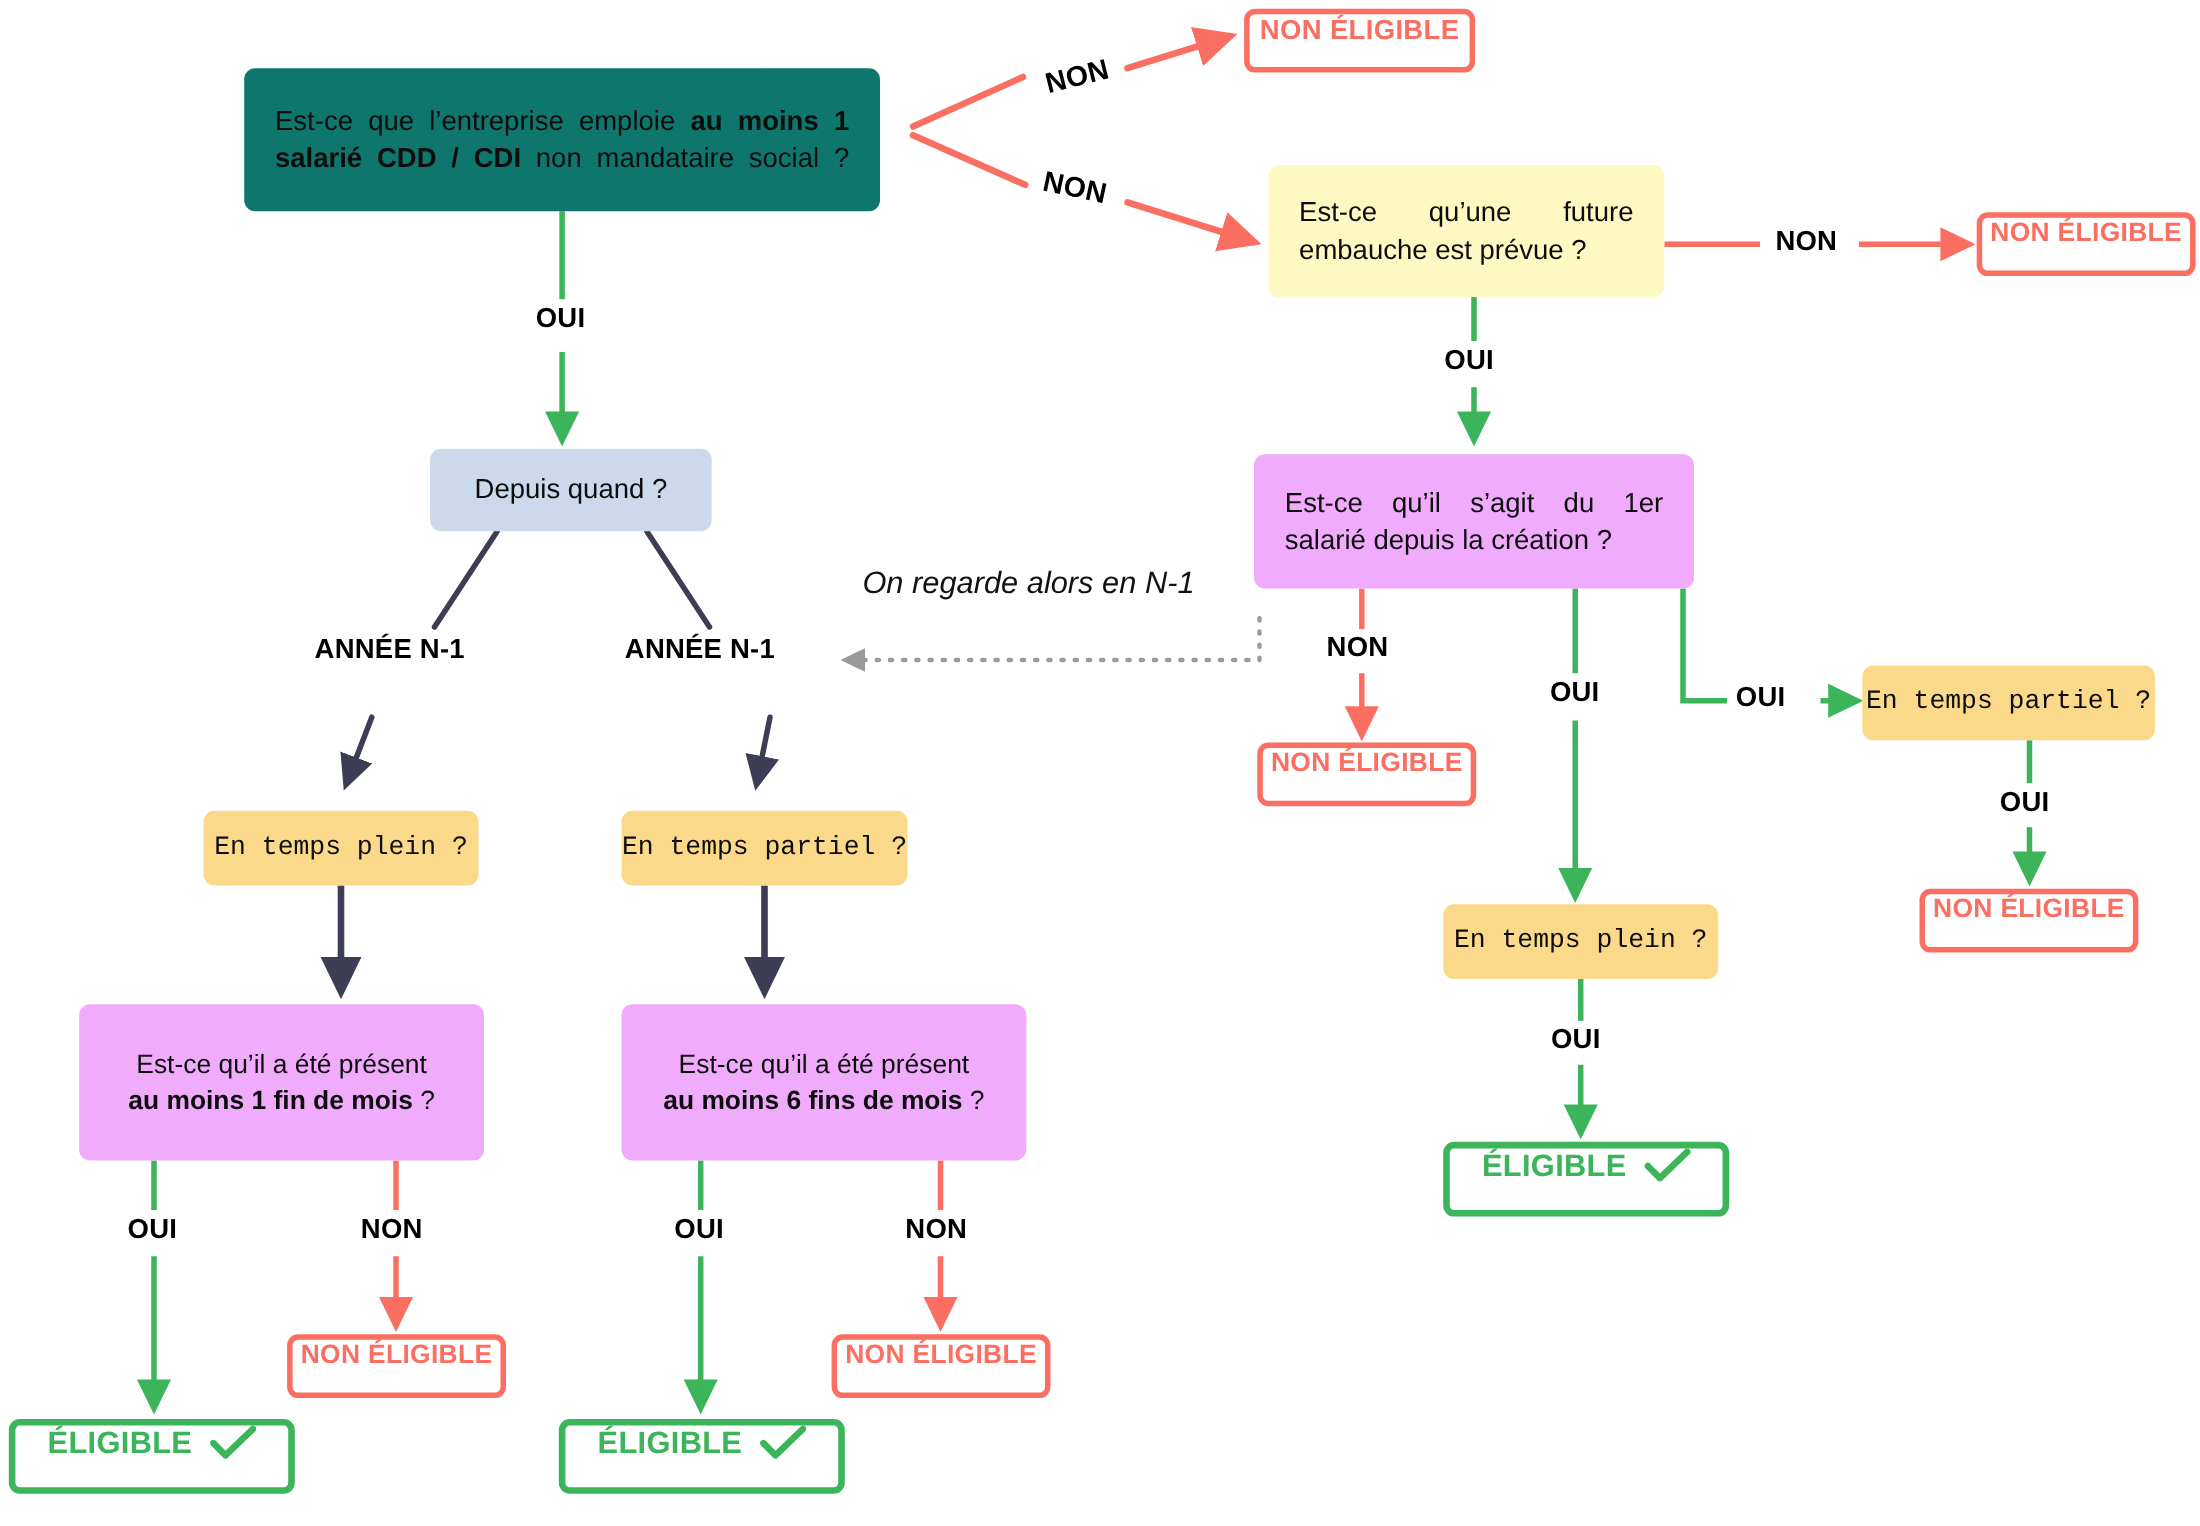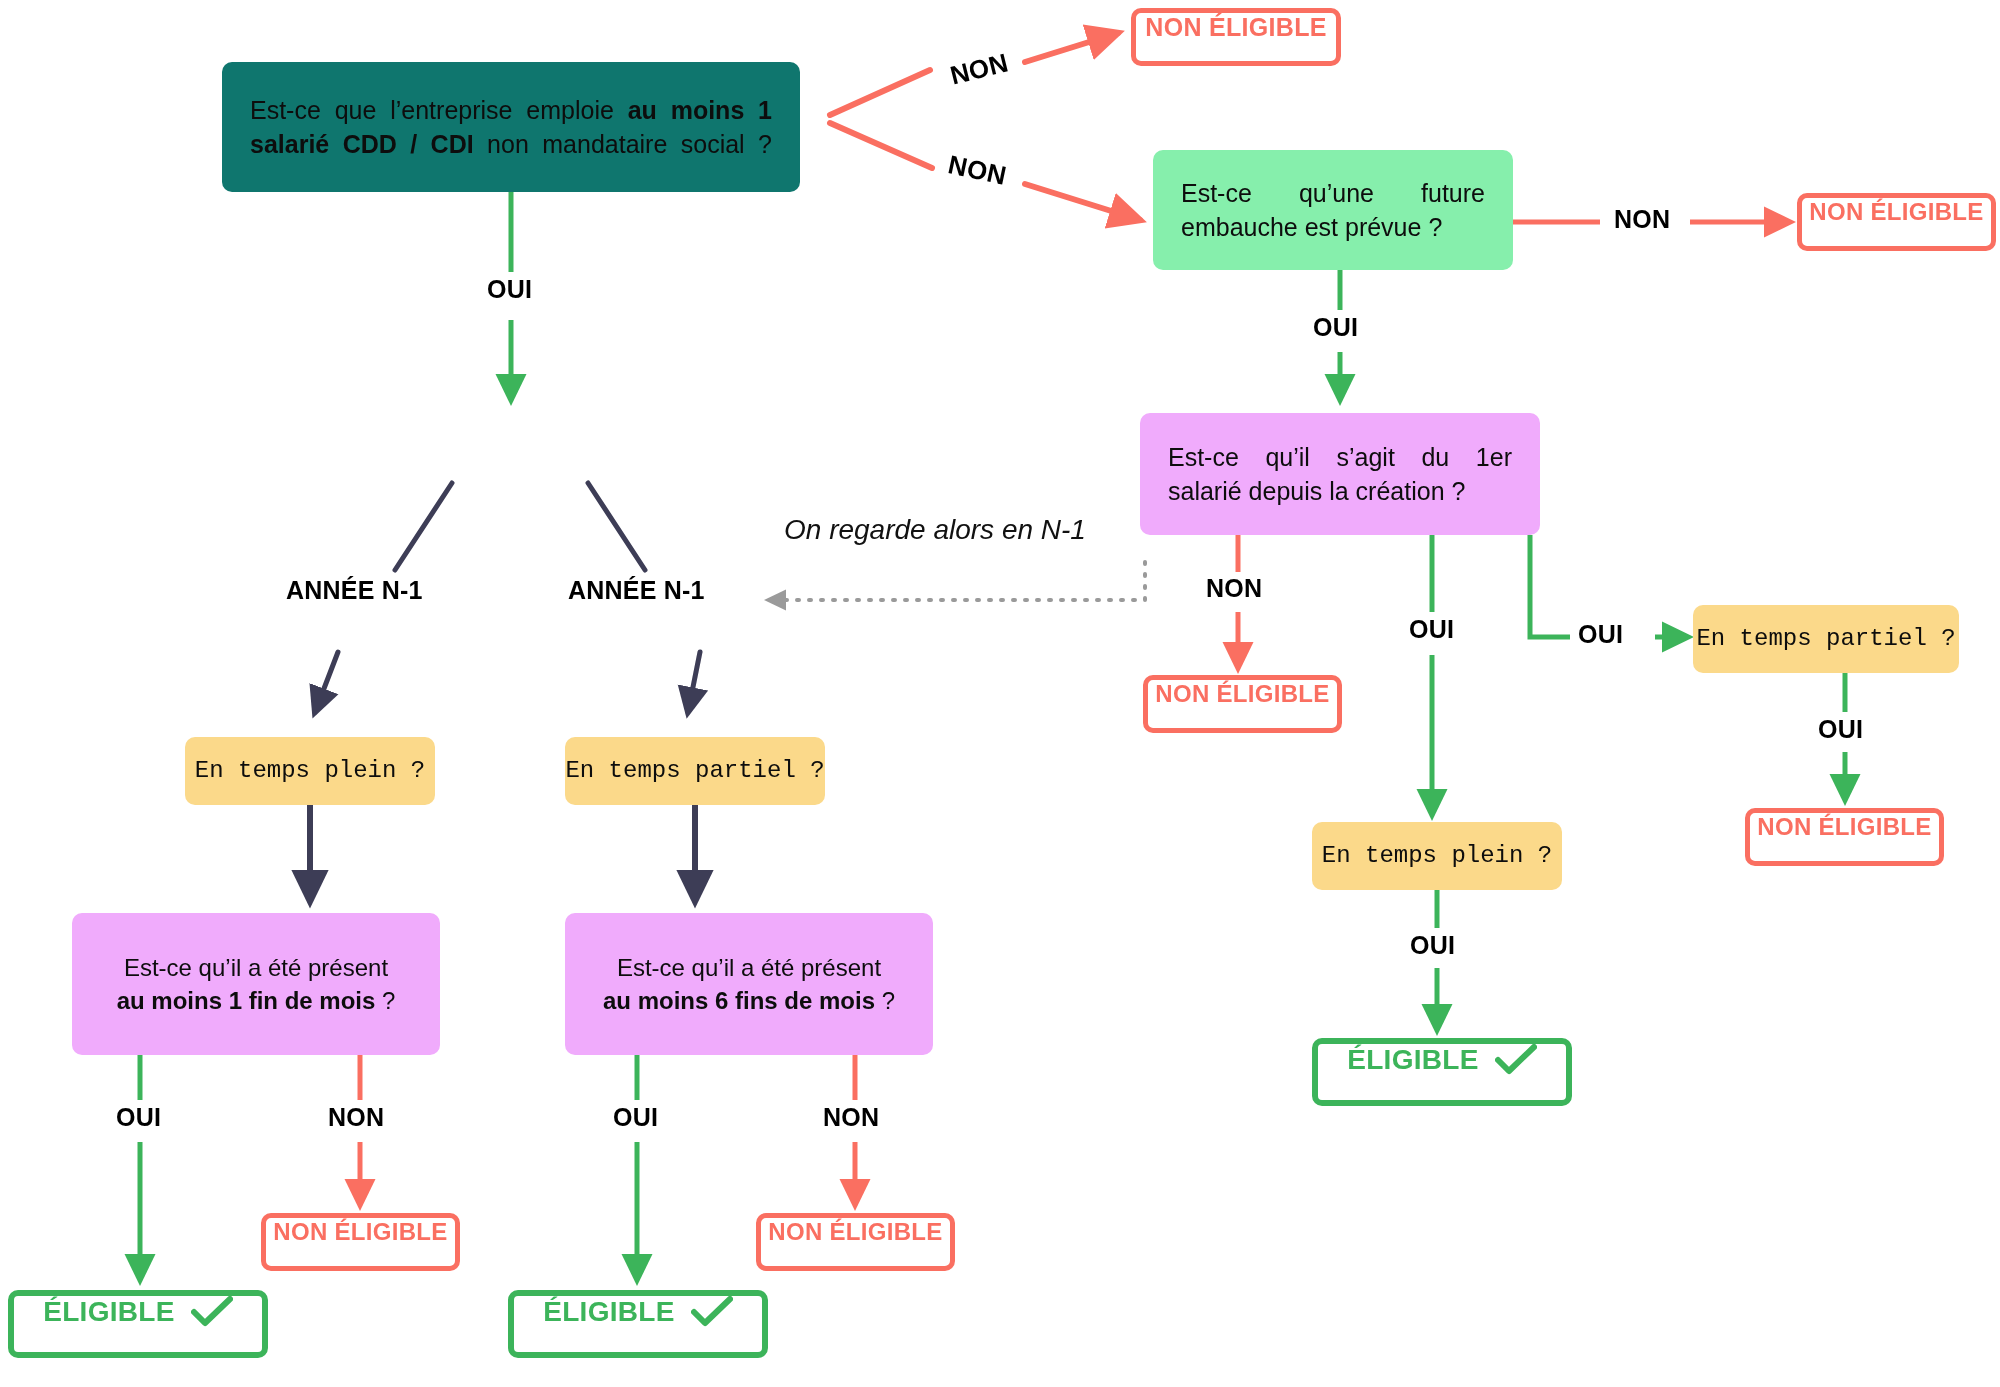--- a/index.html
+++ b/index.html
@@ -33,21 +33,21 @@
     align-items: center;
     border-radius: 10px;
     color: #0d0d0d;
     line-height: 1.38;
   }
   .node .txt { width: 100%; }
 
   .node.beige  { background: #0f766e; }
   .node.blue   { background: #ccd8ec; }
   .node.blue2  { background: #f0abfc; }
-  .node.yellow { background: #86efac; align-items: center; }
+  .node.yellow { background: #fef9c3; align-items: center; }
   .node.amber  { background: #fbd98a; font-family: Liberation Mono, monospace; }
 
   .just { text-align: justify; text-align-last: justify; }
   .center { text-align: center; }
   b { font-weight: 700; }
 
   
   .stamp {
     position: absolute;
     box-sizing: border-box;
@@ -203,20 +203,23 @@
 
   <div class="node beige" style="left:222px; top:62px; width:578px; height:130px; padding:0 28px; font-size:25px;">
     <div class="txt just">
       <span>Est-ce que l’entreprise emploie</span>
       <b>au moins 1</b>
       <b>salarié CDD / CDI</b>
       <span>non mandataire social ?</span>
     </div>
   </div>
 
+  <div class="node blue center" style="left:391px; top:408px; width:256px; height:75px; justify-content:center; font-size:25px;">
+    <span class="txt center">Depuis quand ?</span>
+  </div>
 
   <div class="node amber" style="left:185px; top:737px; width:250px; height:68px; justify-content:center; font-size:24px;">
     <span class="txt center">En temps plein ?</span>
   </div>
 
   <div class="node amber" style="left:565px; top:737px; width:260px; height:68px; justify-content:center; font-size:24px;">
     <span class="txt center">En temps partiel ?</span>
   </div>
 
   <div class="node blue2" style="left:72px; top:913px; width:368px; height:142px; padding:0 22px; font-size:24px;">

